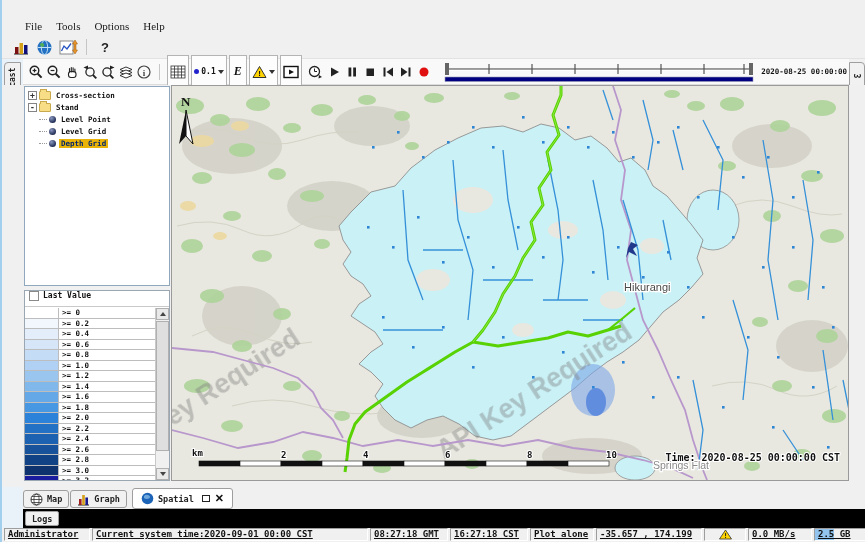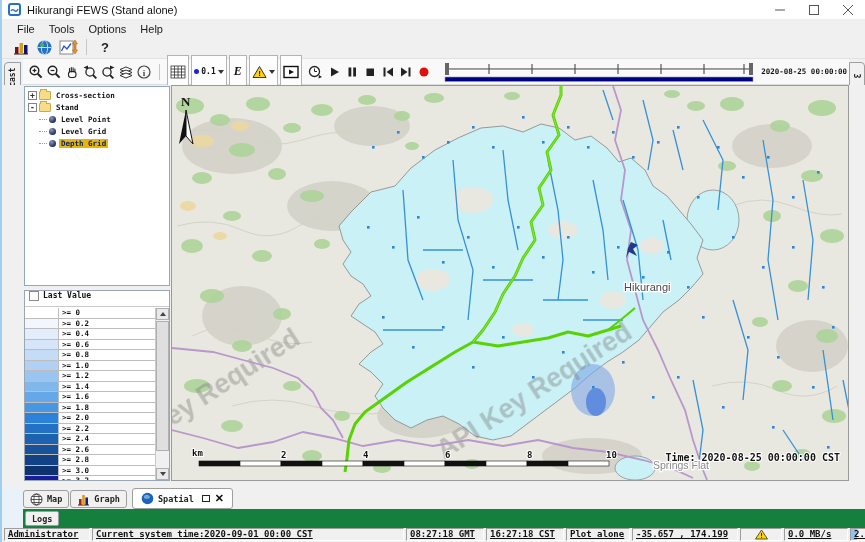--- a/index.html
+++ b/index.html
@@ -9,21 +9,21 @@
     font-family:"Liberation Sans",sans-serif;border-left:2px solid #a3cfee;
   }
   
   .titlebar{position:absolute;left:0;top:0;right:0;height:19px;background:#ffffff;display:flex;align-items:center;}
   .titlebar .appicon{margin-left:6px;display:flex;}
   .titlebar .title{font-size:11px;color:#111;margin-left:6px;}
   .wbtns{margin-left:auto;display:flex;height:100%;}
   .wbtn{width:34px;height:100%;display:flex;align-items:center;justify-content:center;color:#444;font-size:10px;}
   .wbtn svg{display:block;}
   
-  .menubar{position:absolute;left:0;top:19px;right:0;height:17px;background:#f0f0f0;display:flex;align-items:flex-end;padding-left:8px;}
+  .menubar{position:absolute;left:0;top:19px;right:0;height:17px;background:#f0f0f0;display:flex;align-items:flex-start;padding-left:16px;font-family:Liberation Serif, serif;}
   .menu-item{font-size:11px;color:#1a1a1a;padding:1px 7px;}
   
   .toolbar-top{position:absolute;left:0;top:36px;right:0;height:23px;background:#f0f0f0;display:flex;align-items:center;padding-left:6px;border-bottom:1px solid #e2e2e2;}
   .tbtn{width:24px;height:20px;display:flex;align-items:center;justify-content:center;}
   .vsep{width:1px;height:16px;background:#c6c6c6;margin:0 6px;}
   .help-q{font-size:13px;font-weight:bold;color:#222;}
   
   .toolbar-map{position:absolute;left:21px;top:59px;right:0;height:26px;background:#f9f9f9;display:flex;align-items:center;padding-left:4px;border-bottom:1px solid #dcdcdc;}
   .mbtn{width:21px;height:20px;display:flex;align-items:center;justify-content:center;}
   .boxbtn{height:20px;border:1px solid #b4b4b4;background:#fdfdfd;display:flex;align-items:center;justify-content:center;margin:0 1px;padding:16px 2px;}
@@ -72,59 +72,33 @@
   
   .map-box{position:absolute;left:169px;top:0;width:678px;height:396px;border:1px solid #9a9a9a;background:#e9e8e0;overflow:hidden;}
   
   .bottom-tabs{position:absolute;left:21px;top:487px;right:0;height:22px;display:flex;align-items:flex-end;text-align:right;}
   .btab{height:18px;background:#f1f1f1;border:1px solid #9e9e9e;border-radius:3px;display:flex;align-items:center;padding:0 6px;margin-right:1px;margin-bottom:1px;}
   .btab .blabel{font:bold 8.5px "DejaVu Sans Mono",monospace;color:#222;margin-left:4px;}
   .btab.active{height:21px;background:#fff;margin-left:4px;padding:0 8px;margin-bottom:0;}
   .tab-float{width:8px;height:7px;border:1.5px solid #222;margin-left:8px;}
   .tab-close{font:bold 11px "Liberation Sans",sans-serif;color:#111;margin-left:5px;}
   
-  .logs-row{position:absolute;left:21px;top:509px;right:0;height:19px;background:#15803d;display:flex;align-items:center;}
+  .logs-row{position:absolute;left:21px;top:509px;right:0;height:19px;background:#000000;display:flex;align-items:center;}
   .logs-btn{margin-left:2px;height:15px;background:#f1f1f1;border:1px solid #9e9e9e;border-radius:2px;font:bold 8.5px "DejaVu Sans Mono",monospace;color:#222;display:flex;align-items:center;padding:0 6px;}
   
   .statusbar{position:absolute;left:0;top:528px;width:865px;height:14px;background:#f0f0f0;display:flex;gap:2px;padding-left:2px;}
   .scell{height:13px;background:#f0f0f0;border:1px solid;border-color:#9d9d9d #ffffff #ffffff #9d9d9d;font:bold 9px "DejaVu Sans Mono",monospace;color:#111;padding:0 3px;line-height:11px;white-space:nowrap;overflow:hidden;text-decoration:underline;}
   .scell.mem{background:linear-gradient(90deg,#92c4ee 0 38%,#f0f0f0 38%);}
   .scell.warn{display:flex;align-items:center;justify-content:center;}
 </style>
 </head>
 <body>
 
 <div class="app">
 
-  <div class="titlebar">
-    <span class="appicon">
-      <svg width="13" height="13">
-          <rect x="1" y="1" width="11" height="11" rx="2" fill="#ffffff" stroke="#2470c2" stroke-width="2"></rect>
-          <path d="M3,8 Q4.5,5.5 6.5,7.5 Q8.5,9.5 10,6" fill="none" stroke="#2470c2" stroke-width="1.4"></path>
-        </svg>
-    </span>
-    <span class="title">Hikurangi FEWS  (Stand alone)</span>
-    <span class="wbtns">
-      <span class="wbtn">
-          <svg width="10" height="10">
-            <line x1="0" y1="5" x2="10" y2="5" stroke="#555" stroke-width="1"></line>
-          </svg>
-        </span>
-      <span class="wbtn">
-          <svg width="10" height="10">
-            <rect x="0.5" y="0.5" width="9" height="9" fill="none" stroke="#555" stroke-width="1"></rect>
-          </svg>
-        </span>
-      <span class="wbtn">
-          <svg width="10" height="10">
-            <path d="M0,0 L10,10 M10,0 L0,10" stroke="#555" stroke-width="1"></path>
-          </svg>
-        </span>
-    </span>
-  </div>
 
   <div class="menubar">
     <span class="menu-item">File</span>
     <span class="menu-item">Tools</span>
     <span class="menu-item">Options</span>
     <span class="menu-item">Help</span>
   </div>
 
   <div class="toolbar-top">
     <span class="tbtn">
@@ -690,21 +664,21 @@
       <span class="tab-close">✕</span>
     </div>
   </div>
 
   <div class="logs-row">
     <span class="logs-btn">Logs</span>
   </div>
 
   <div class="statusbar">
     <div class="scell" style="width:86px">Administrator</div>
-    <div class="scell" style="width:312px">Current system time:2020-09-01 00:00 CST</div>
+    <div class="scell" style="width:276px">Current system time:2020-09-01 00:00 CST</div>
     <div class="scell" style="width:78px">08:27:18 GMT</div>
     <div class="scell" style="width:78px">16:27:18 CST</div>
     <div class="scell" style="width:64px">Plot alone</div>
     <div class="scell" style="width:106px">-35.657 , 174.199</div>
     <div class="scell warn" style="width:42px">
       <svg width="13" height="11">
           <polygon points="6.5,1 12.5,10 0.5,10" fill="#ffd400" stroke="#333" stroke-width="0.8"></polygon>
           <text x="6.5" y="9" text-anchor="middle" font-size="7" font-weight="bold" fill="#111">!</text>
         </svg>
     </div>

